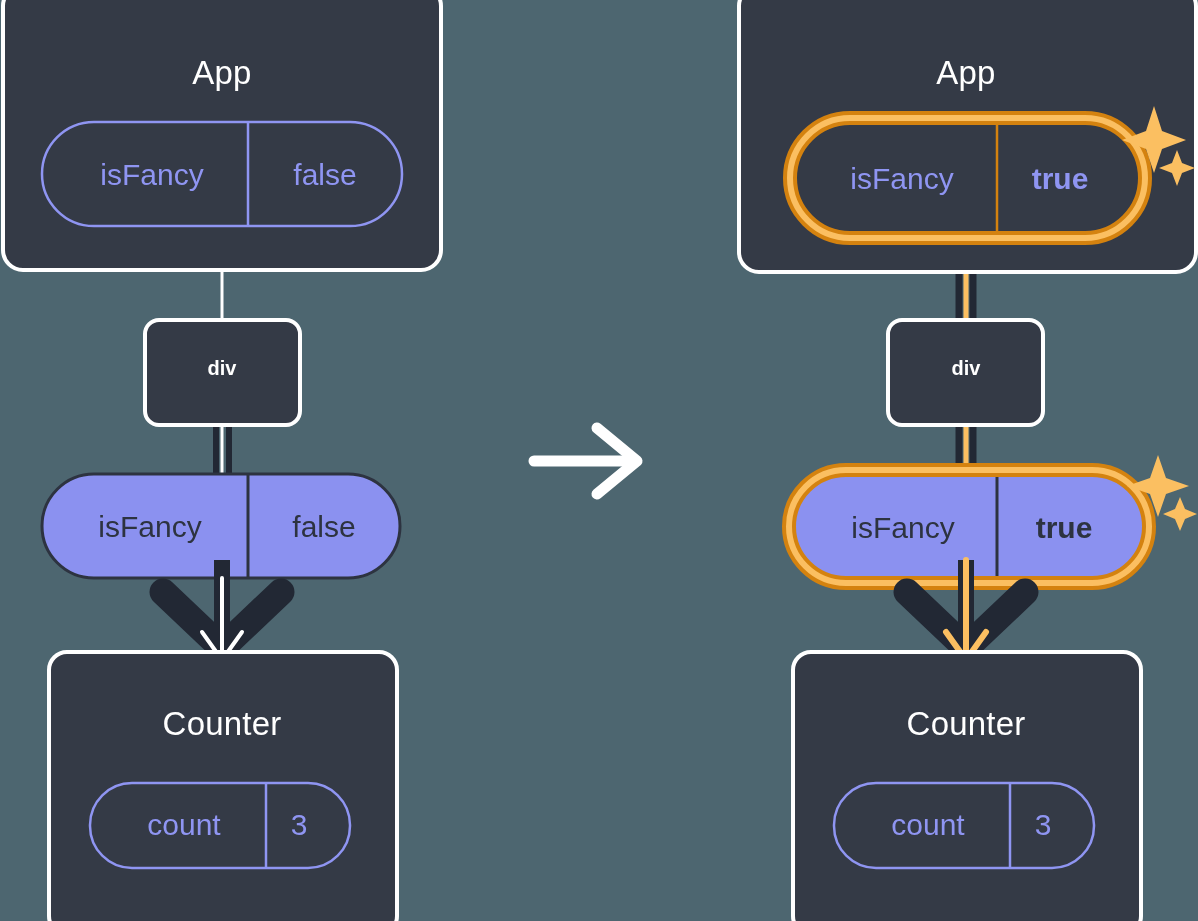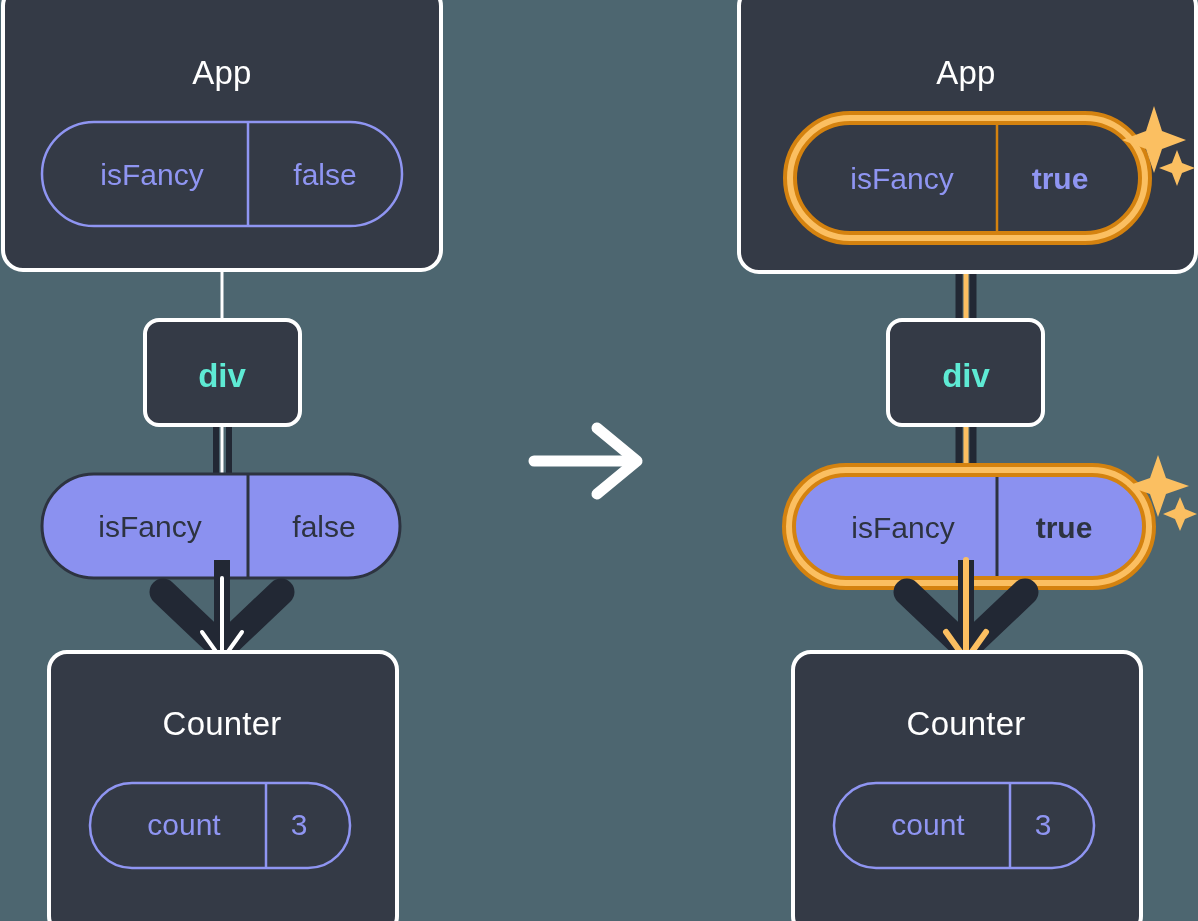--- a/index.html
+++ b/index.html
@@ -12,21 +12,21 @@
     position:relative;
   }
   #stage{position:absolute;left:0;top:0;width:1194px;height:921px;}
   .svg-layer{position:absolute;left:0;top:0;width:1198px;height:921px;}
   .txt{position:absolute;white-space:nowrap;pointer-events:none;}
   .box-title{
     color:#ffffff;font-size:33px;font-weight:400;
     text-align:center;letter-spacing:.2px;
   }
   .div-label{
-    color:#5eead4;font-size:33px;font-weight:700;text-align:right;
+    color:#ffffff;font-size:20px;font-weight:700;text-align:right;
   }
   .pill-text-outline{color:#8f95f2;font-size:30px;font-weight:400;text-align:center;}
   .pill-text-dark{color:#2d3340;font-size:30px;font-weight:400;text-align:center;}
   .pill-text-dark-b{color:#2d3340;font-size:30px;font-weight:700;text-align:center;}
   .pill-text-outline-b{color:#8f95f2;font-size:30px;font-weight:700;text-align:center;}
   .ctr{transform:translateX(-50%);}
 </style>
 </head>
 <body>
 

